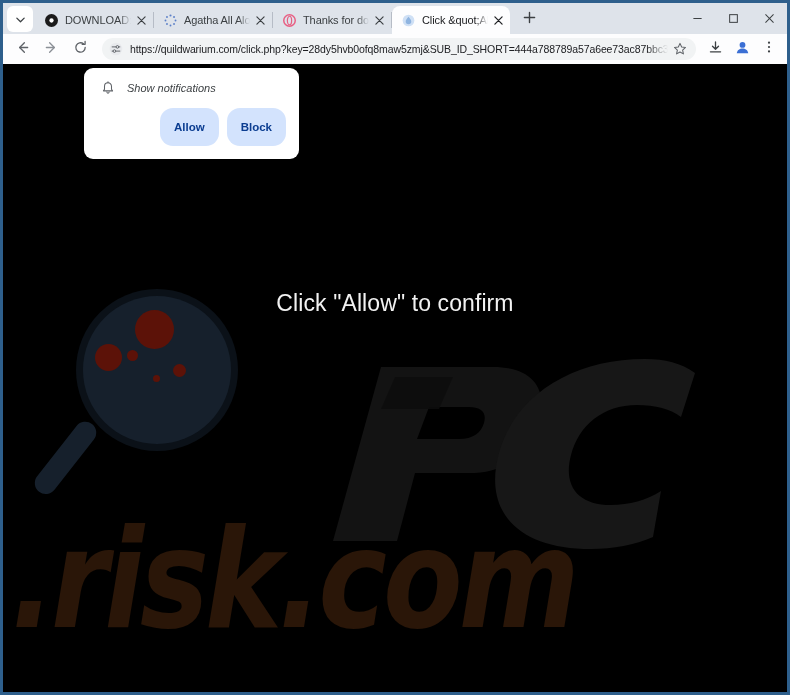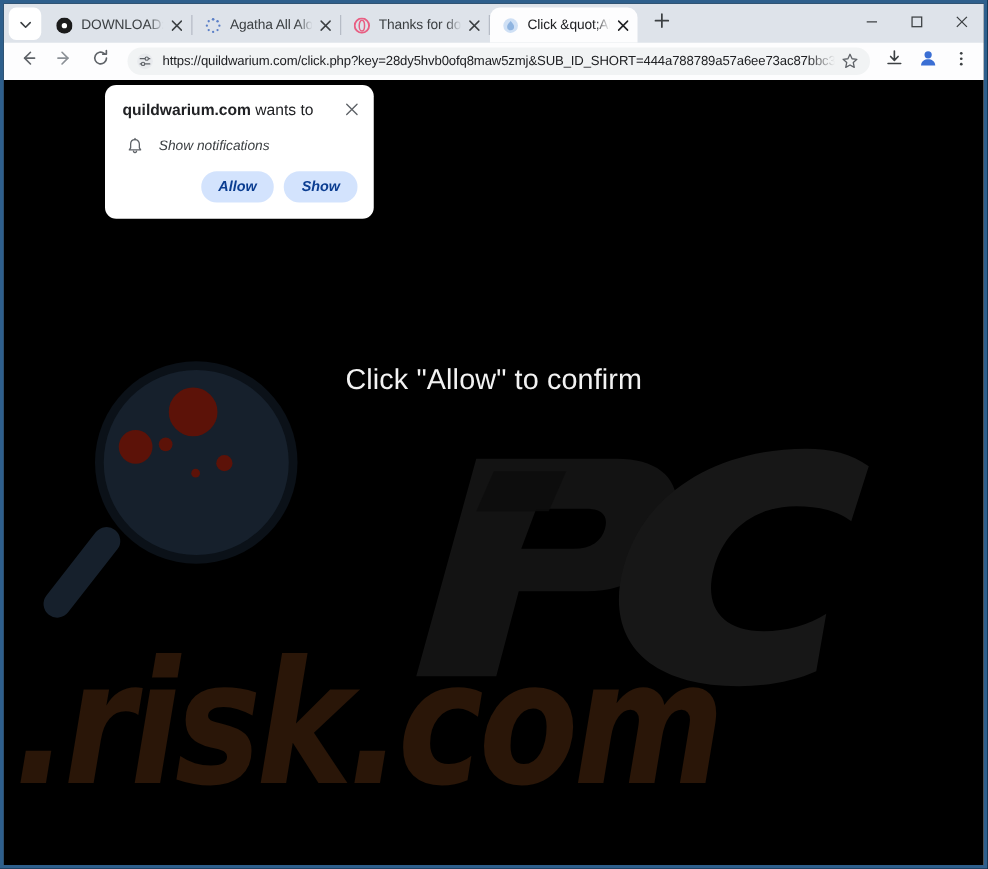--- a/index.html
+++ b/index.html
@@ -299,34 +299,33 @@
     font-style: italic;
   }
   .pb-actions {
     display: flex;
     justify-content: flex-end;
     gap: 8px;
     padding: 12px 13px 13px 14px;
   }
   .pb-btn {
     min-width: 44px;
-    height: 25px;
+    height: 38px;
     padding: 0 14px;
     border: none;
     border-radius: 13px;
     background: #d3e3fd;
     color: #0b3d91;
     font-family: "Liberation Sans", sans-serif;
     font-size: 11.5px;
     font-weight: 600;
     cursor: pointer;
     display: flex;
     align-items: center;
     justify-content: center;
-    font-style: italic;
   }
 </style>
 </head>
 <body>
 
 <div id="screenshot">
   <div class="browser">
 
     <div class="tabstrip">
 
@@ -540,41 +539,31 @@
         </svg>
       </div>
 
       <div class="riskcom">.risk.com</div>
 
       <div class="headline">
         <div>Click "Allow" to confirm</div>
       </div>
 
       <div class="permission-bubble">
-        <div class="pb-head">
-          <div class="pb-title"><b>quildwarium.com</b><span> wants to</span></div>
-          <div class="pb-close">
-            <span>
-              <svg width="11" height="11" viewBox="0 0 12 12">
-                  <path d="M1.5 1.5 L10.5 10.5 M10.5 1.5 L1.5 10.5" stroke="#5f6368" stroke-width="1.2" stroke-linecap="round"></path>
-                </svg>
-            </span>
-          </div>
-        </div>
         <div class="pb-row">
           <span class="bell">
             <svg width="14" height="14" viewBox="0 0 16 16">
                 <path d="M8 2 C5.6 2 4 3.7 4 6.2 V9.4 L2.8 11.3 H13.2 L12 9.4 V6.2 C12 3.7 10.4 2 8 2 Z" fill="none" stroke="#5f6368" stroke-width="1.2" stroke-linejoin="round"></path>
                 <path d="M6.6 12.5 C6.9 13.4 7.4 13.9 8 13.9 C8.6 13.9 9.1 13.4 9.4 12.5" fill="none" stroke="#5f6368" stroke-width="1.2" stroke-linecap="round"></path>
                 <path d="M8 2 V0.9" stroke="#5f6368" stroke-width="1.2" stroke-linecap="round"></path>
               </svg>
           </span>
           <span class="pb-label">Show notifications</span>
         </div>
         <div class="pb-actions">
           <button class="pb-btn">Allow</button>
-          <button class="pb-btn">Show</button>
+          <button class="pb-btn">Block</button>
         </div>
       </div>
 
     </div>
   </div>
 </div>
 
 </body></html>

